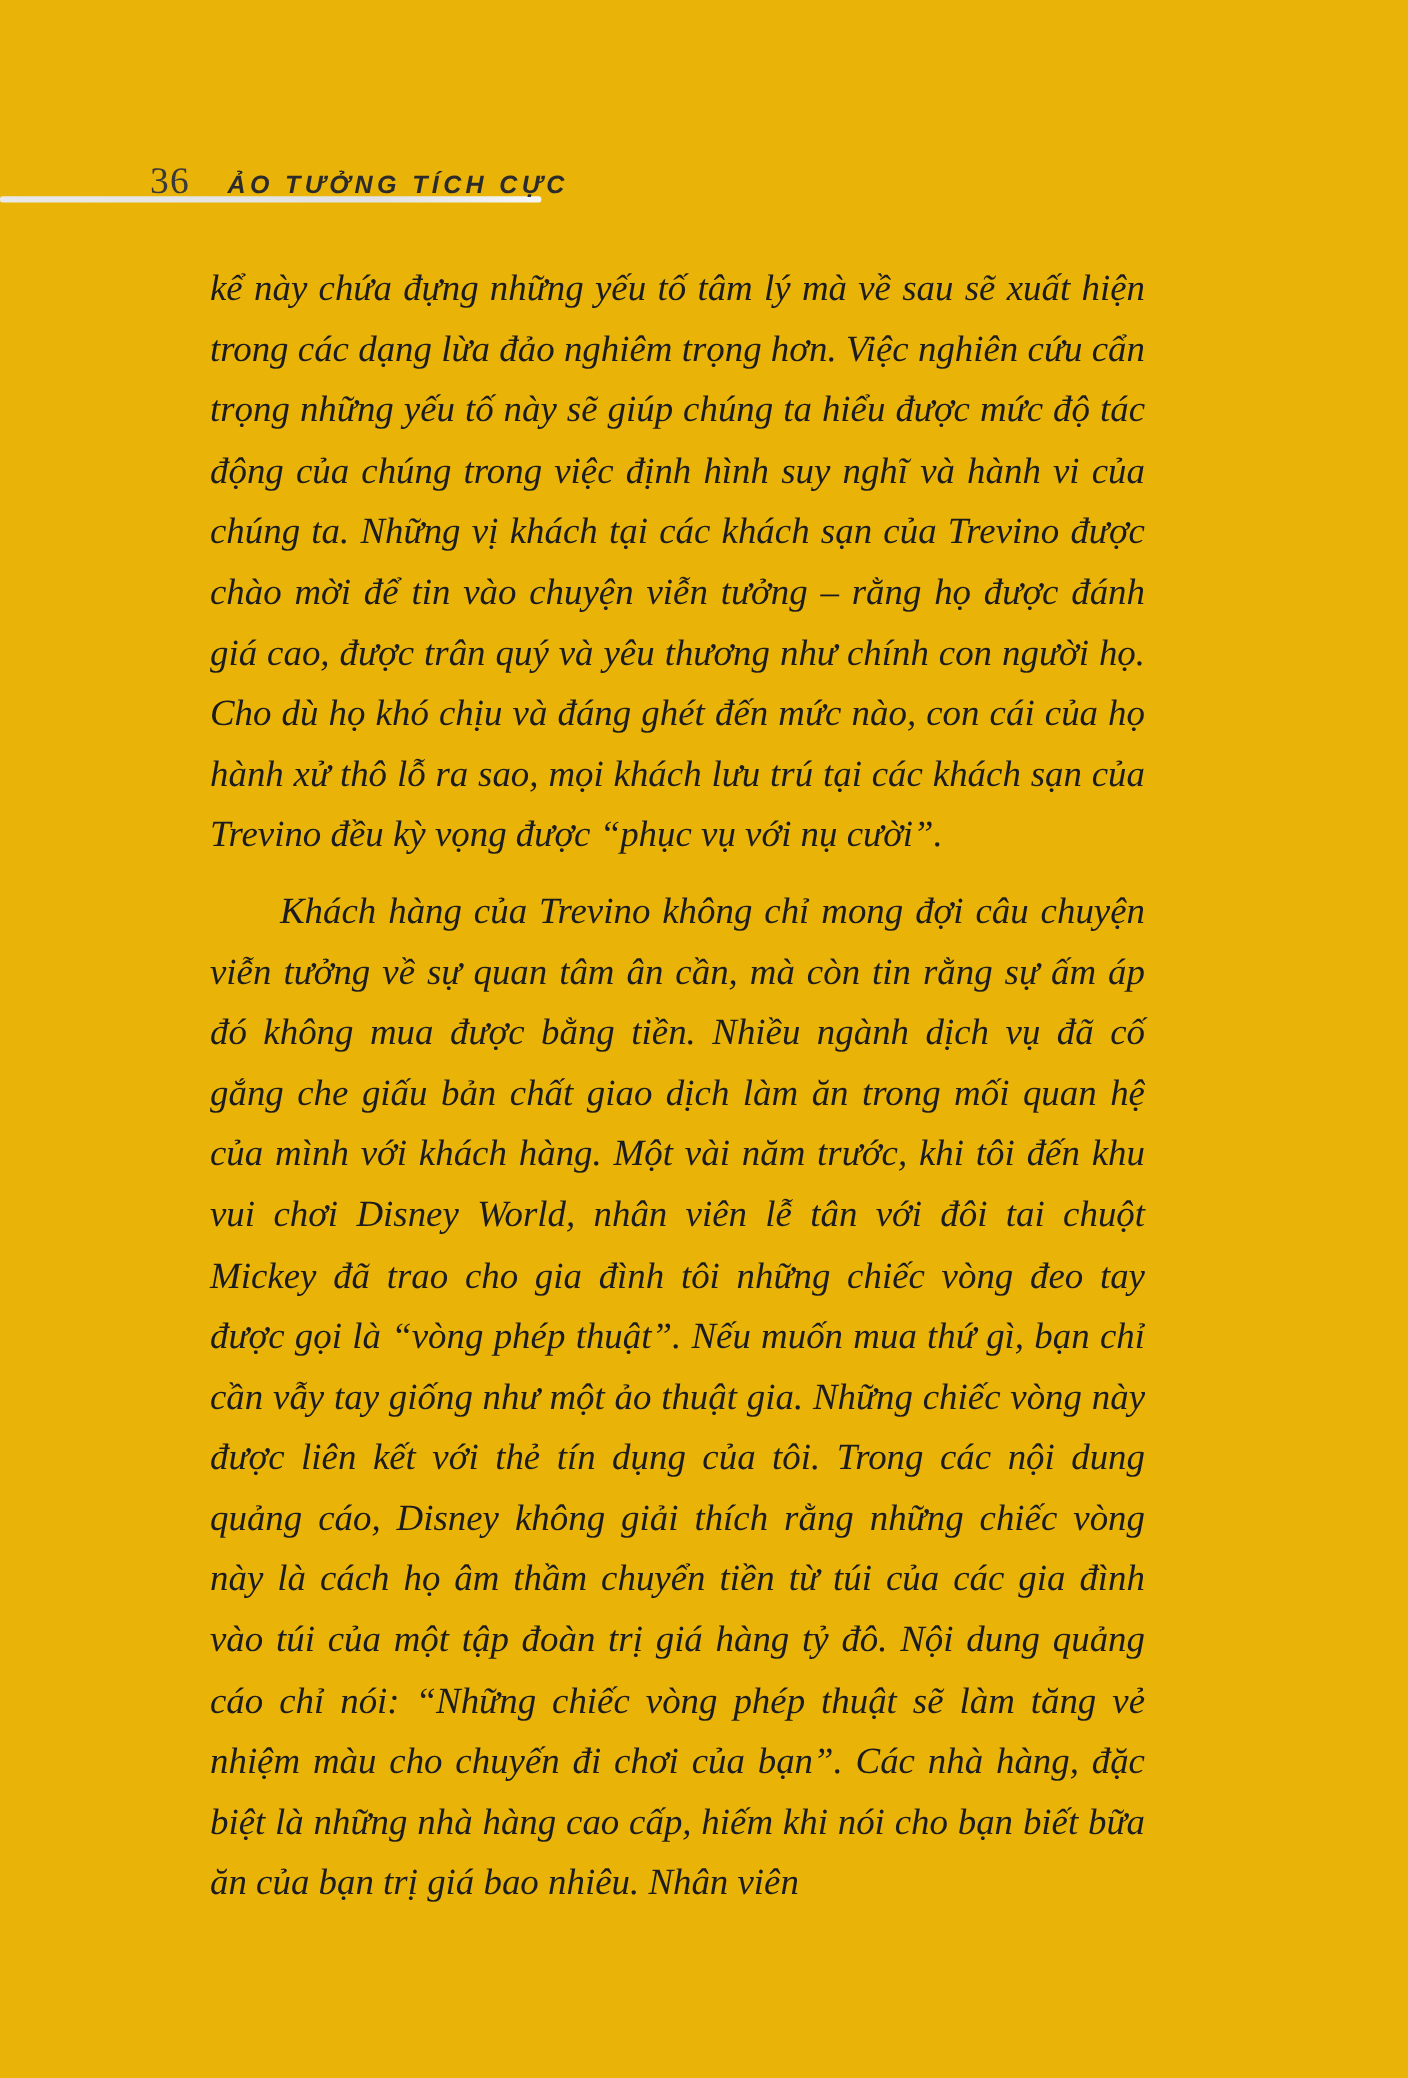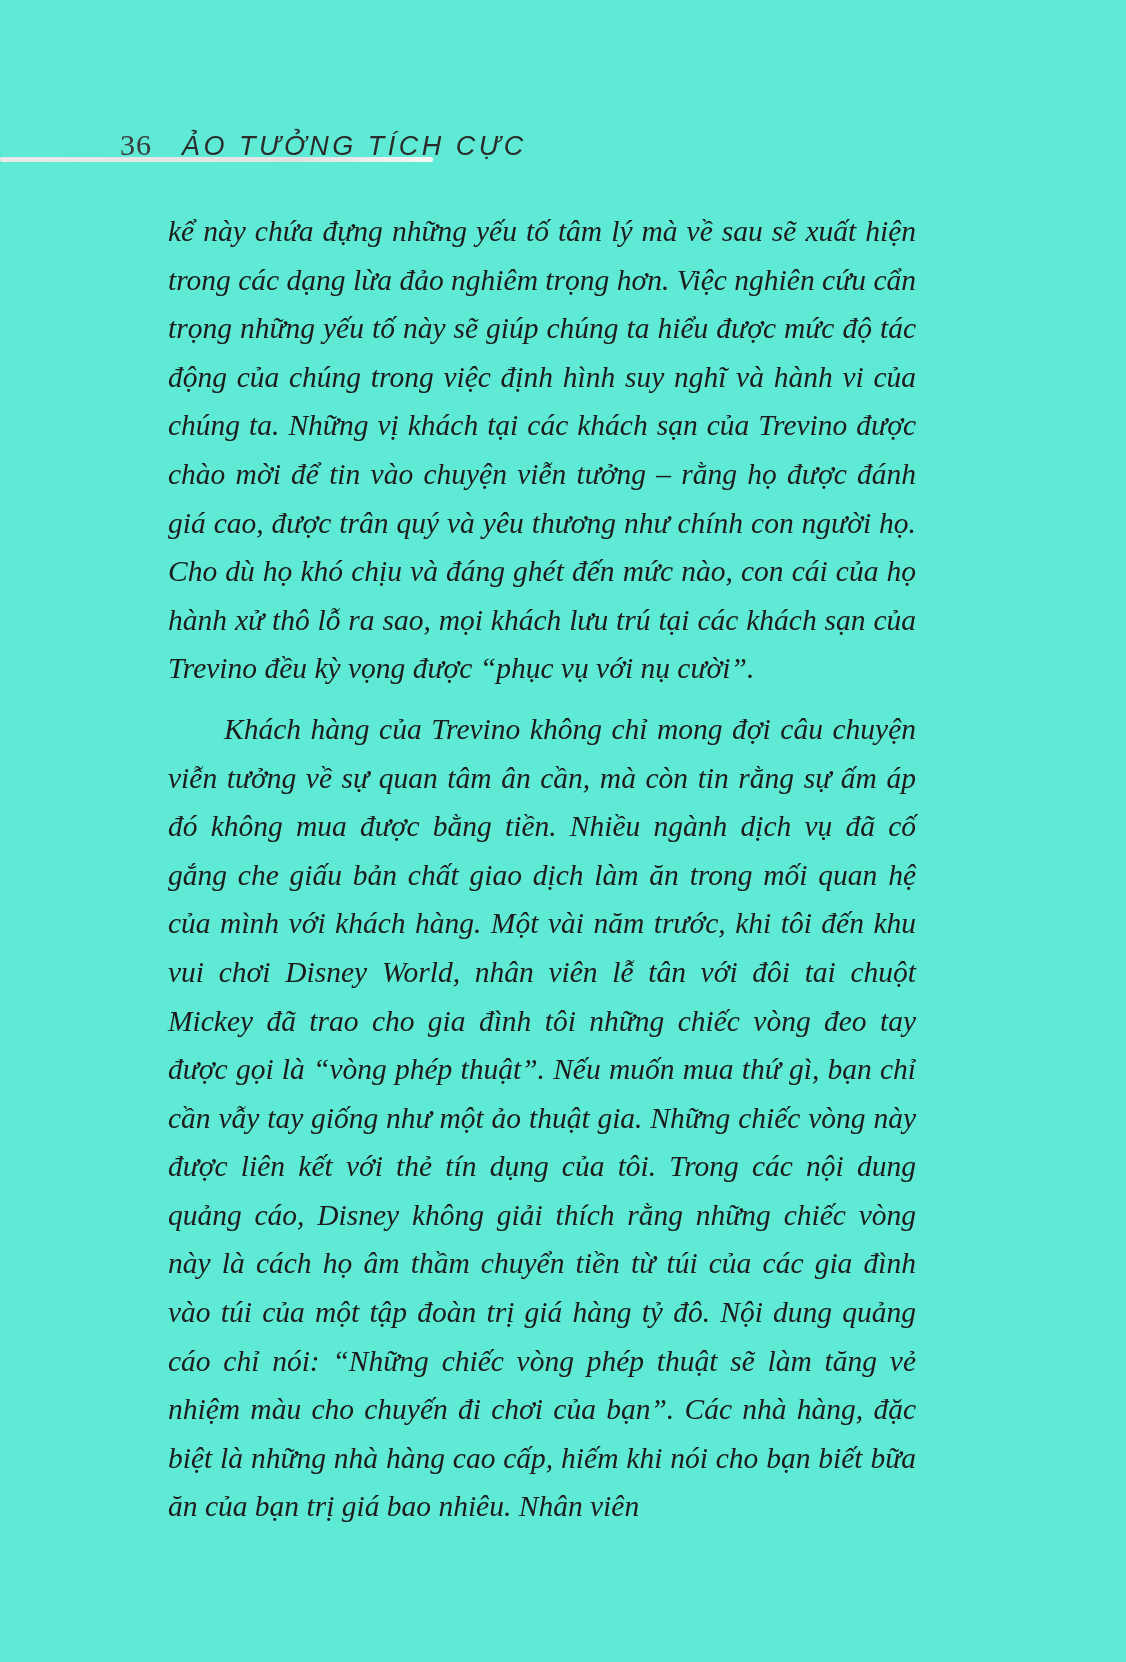--- a/index.html
+++ b/index.html
@@ -5,21 +5,21 @@
   * { margin: 0; padding: 0; box-sizing: border-box; }
 
   html, body {
     background: #ffffff;
   }
 
   .page {
     position: relative;
     width: 1126px;
     height: 1662px;
-    background: #5eead4;
+    background: #eab308;
     overflow: hidden;
     font-family: "Liberation Serif", serif;
   }
 
   
   .running-header {
     position: absolute;
     top: 128px;
     left: 120px;
     display: flex;
@@ -30,23 +30,23 @@
 
   .page-number {
     font-family: "Liberation Serif", serif;
     font-size: 30px;
     color: #3a3a3a;
     letter-spacing: 1px;
   }
 
   .chapter-title {
     font-family: "Liberation Sans", sans-serif;
-    font-weight: 400;
+    font-weight: 700;
     font-style: italic;
-    font-size: 27px;
+    font-size: 20px;
     letter-spacing: 3.5px;
     color: #2b2b2b;
     text-transform: uppercase;
     text-align: right;
   }
 
   .header-rule {
     position: absolute;
     top: 157px;
     left: 0;

